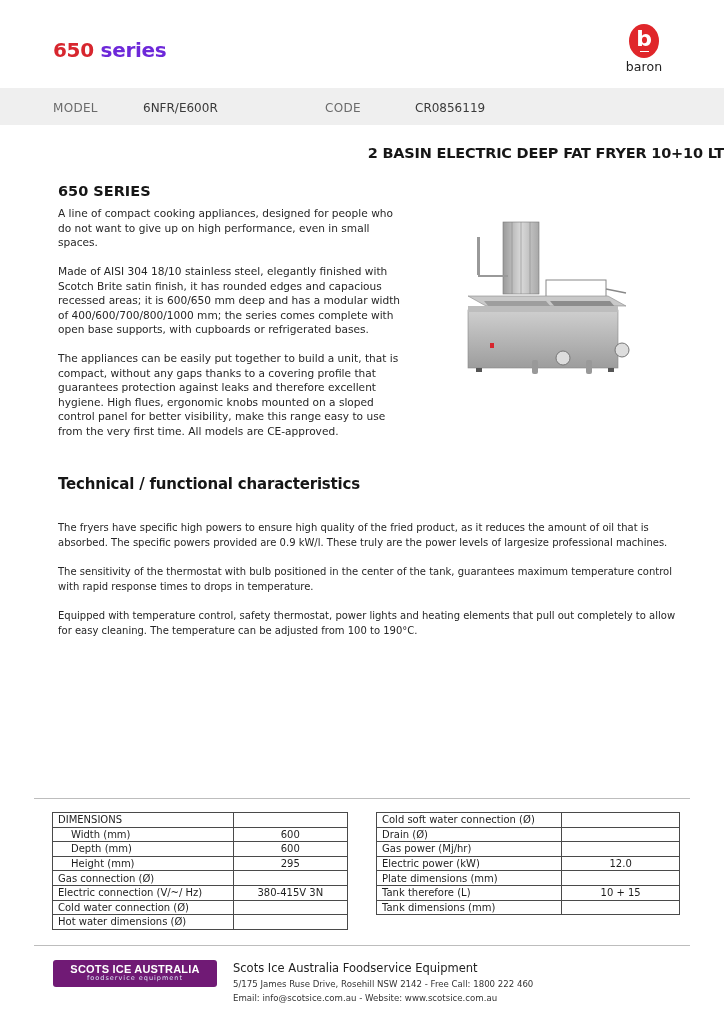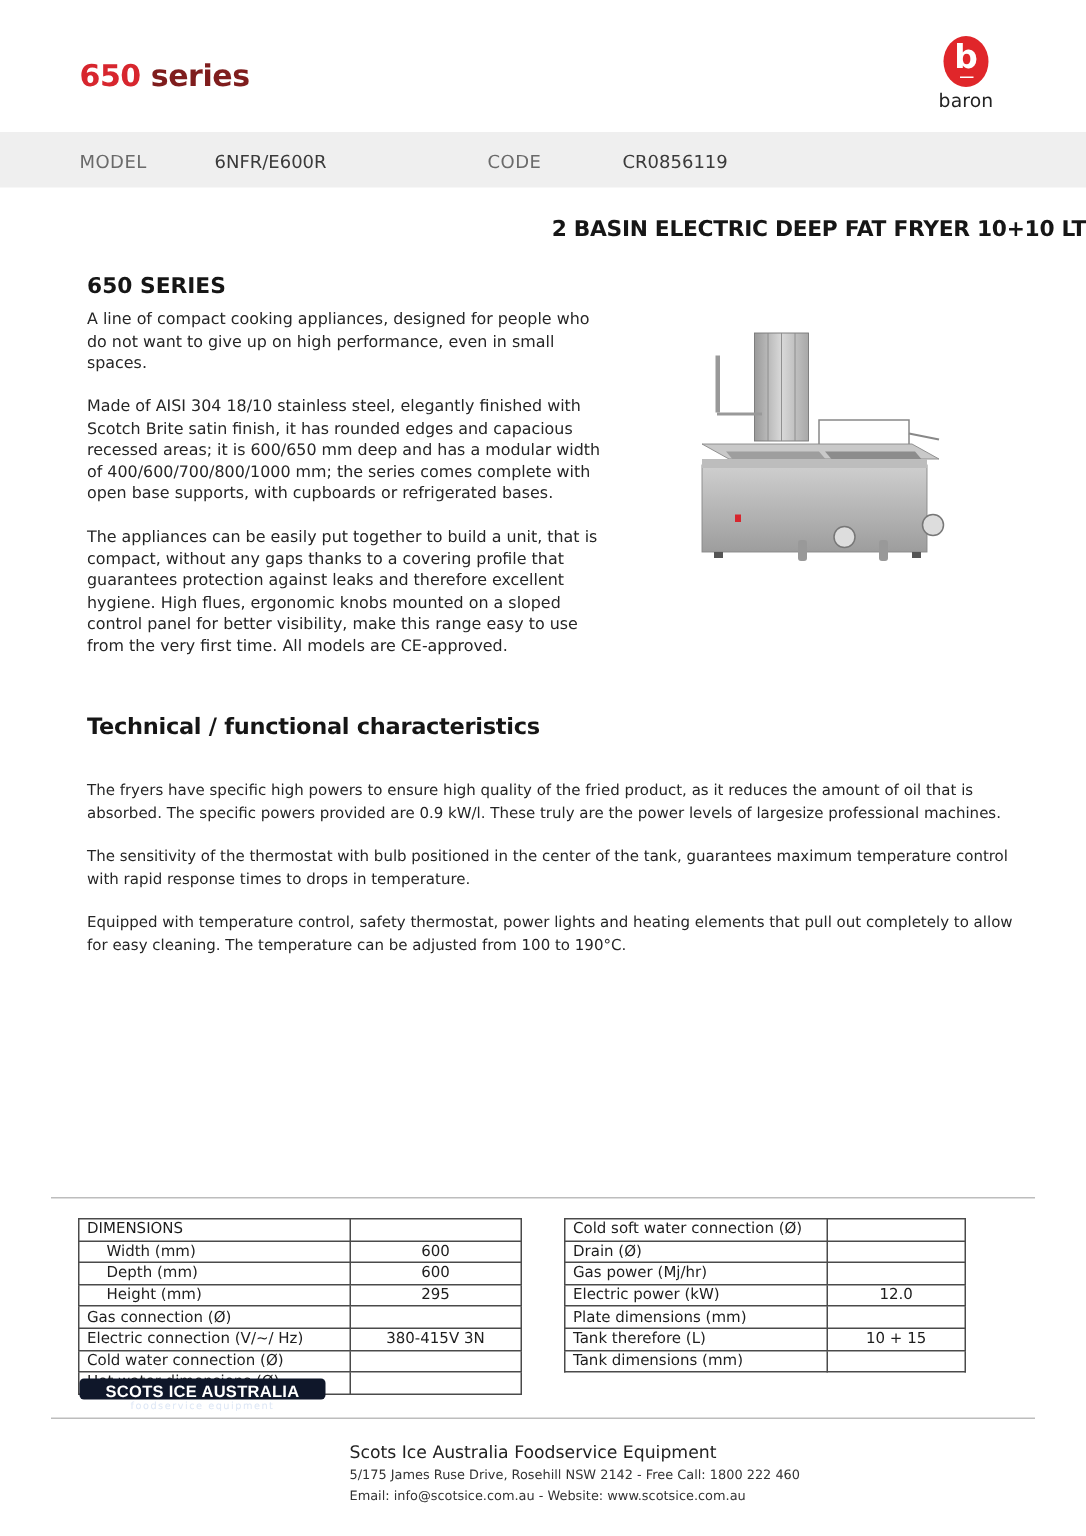--- a/index.html
+++ b/index.html
@@ -1,21 +1,21 @@
 <!DOCTYPE html>
 <html><head>
 <meta charset="utf-8">
 <style>
   * { box-sizing: border-box; margin: 0; padding: 0; }
   html, body { width: 724px; height: 1024px; background: #ffffff; overflow: hidden; }
   body { position: relative; font-family: "DejaVu Sans", sans-serif; color: #1e1e1e; }
 
   .series-title { position: absolute; left: 53px; top: 38px; font-size: 20px; font-weight: bold; letter-spacing: -0.3px; }
   .series-title .num { color: #d7262e; }
-  .series-title .word { color: #7f1d1d; }
+  .series-title .word { color: #6d28d9; }
 
   .logo { position: absolute; left: 622px; top: 24px; width: 44px; text-align: center; }
   .logo .circle { width: 30px; height: 34px; margin: 0 auto; background: #e0262a; border-radius: 50%; position: relative; }
   .logo .circle .b { position: absolute; left: 0; right: 0; top: 2px; color: #fff; font-size: 22px; font-weight: bold; line-height: 26px; text-align: center; font-family: "DejaVu Sans", sans-serif; }
   .logo .circle .bar { position: absolute; left: 11px; width: 9px; bottom: 6px; height: 1px; background: #fff; }
   .logo .text { font-size: 12.5px; color: #222; margin-top: 1px; letter-spacing: 0.1px; }
 
   .model-bar { position: absolute; left: 0; top: 88px; width: 724px; height: 37px; background: #efefef; }
   .model-bar span { position: absolute; top: 13px; font-size: 12px; color: #3a3a3a; }
   .model-bar .lbl { color: #6a6a6a; letter-spacing: 0.3px; text-align: center; }
@@ -32,21 +32,21 @@
   .tech { position: absolute; left: 58px; top: 521px; width: 620px; font-size: 10px; line-height: 14.7px; color: #262626; }
   .tech p { margin-bottom: 14.7px; }
 
   .hr { position: absolute; left: 34px; width: 656px; height: 1px; background: #bdbdbd; }
 
   table.spec { position: absolute; border-collapse: collapse; font-size: 10px; color: #1e1e1e; }
   table.spec td { border: 1px solid #4a4a4a; height: 14.6px; padding: 0 5px; white-space: nowrap; line-height: 13px; }
   table.spec td.val { text-align: center; }
   table.spec td.indent { padding-left: 18px; }
 
-  .footer-logo { position: absolute; left: 53px; top: 919px; width: 164px; height: 14px; background: #0f172a; border-radius: 3px; text-align: center; color: #fff; }
+  .footer-logo { position: absolute; left: 53px; top: 960px; width: 164px; height: 27px; background: #701a75; border-radius: 3px; text-align: center; color: #fff; }
   .footer-logo .big { font-size: 11px; font-weight: bold; margin-top: 3px; letter-spacing: 0.2px; font-family: "Liberation Sans", sans-serif; }
   .footer-logo .small { font-size: 6.5px; letter-spacing: 1px; color: #dce6f5; margin-top: -1px; }
 
   .footer-text { position: absolute; left: 233px; top: 961px; color: #222; }
   .footer-text .company { font-size: 11.5px; }
   .footer-text .line { font-size: 8.6px; margin-top: 4px; color: #333; }
 </style>
 </head>
 <body>
 
@@ -167,21 +167,21 @@
         <td>Cold water connection (Ø)</td>
         <td class="val"></td>
       </tr>
   <tr>
         <td>Hot water dimensions (Ø)</td>
         <td class="val"></td>
       </tr>
 </tbody>
   </table>
 
-<table class="spec" style="left:376px; top:812px; width:268px;">
+<table class="spec" style="left:376px; top:812px; width:304px;">
   <colgroup>
       <col style="width:181px">
       <col style="width:115px">
     </colgroup>
   <tbody>
       <tr>
         <td>Cold soft water connection (Ø)</td>
         <td class="val"></td>
       </tr>
   <tr>

